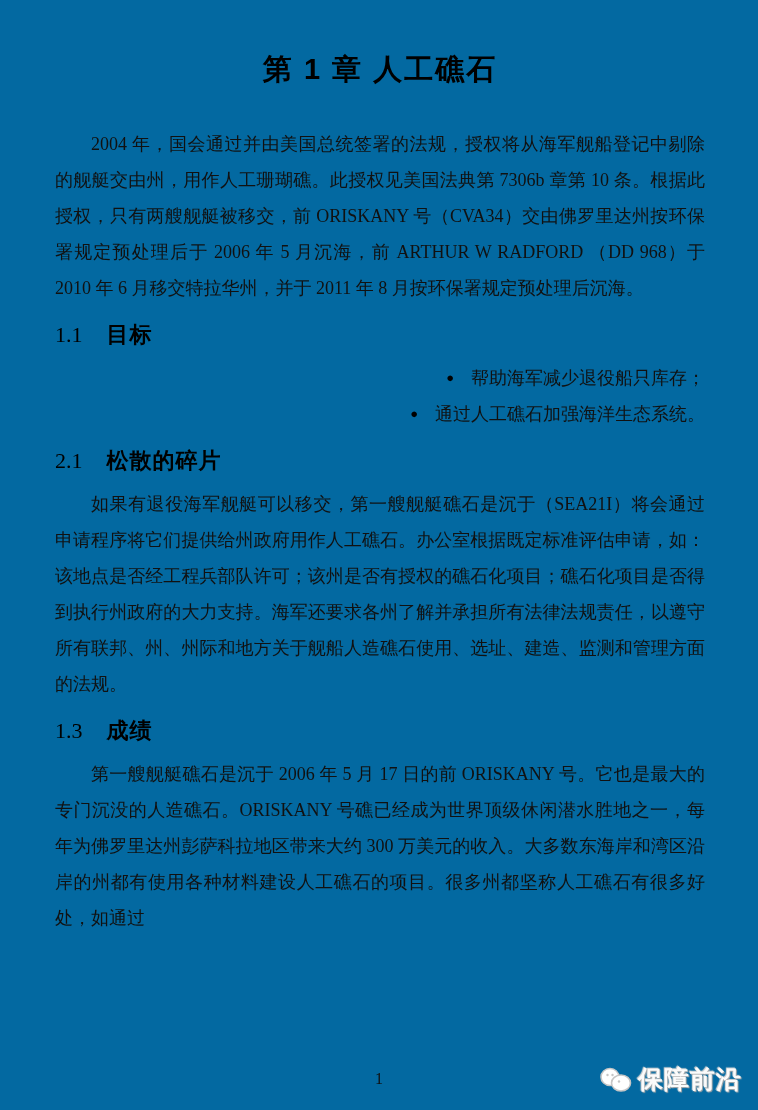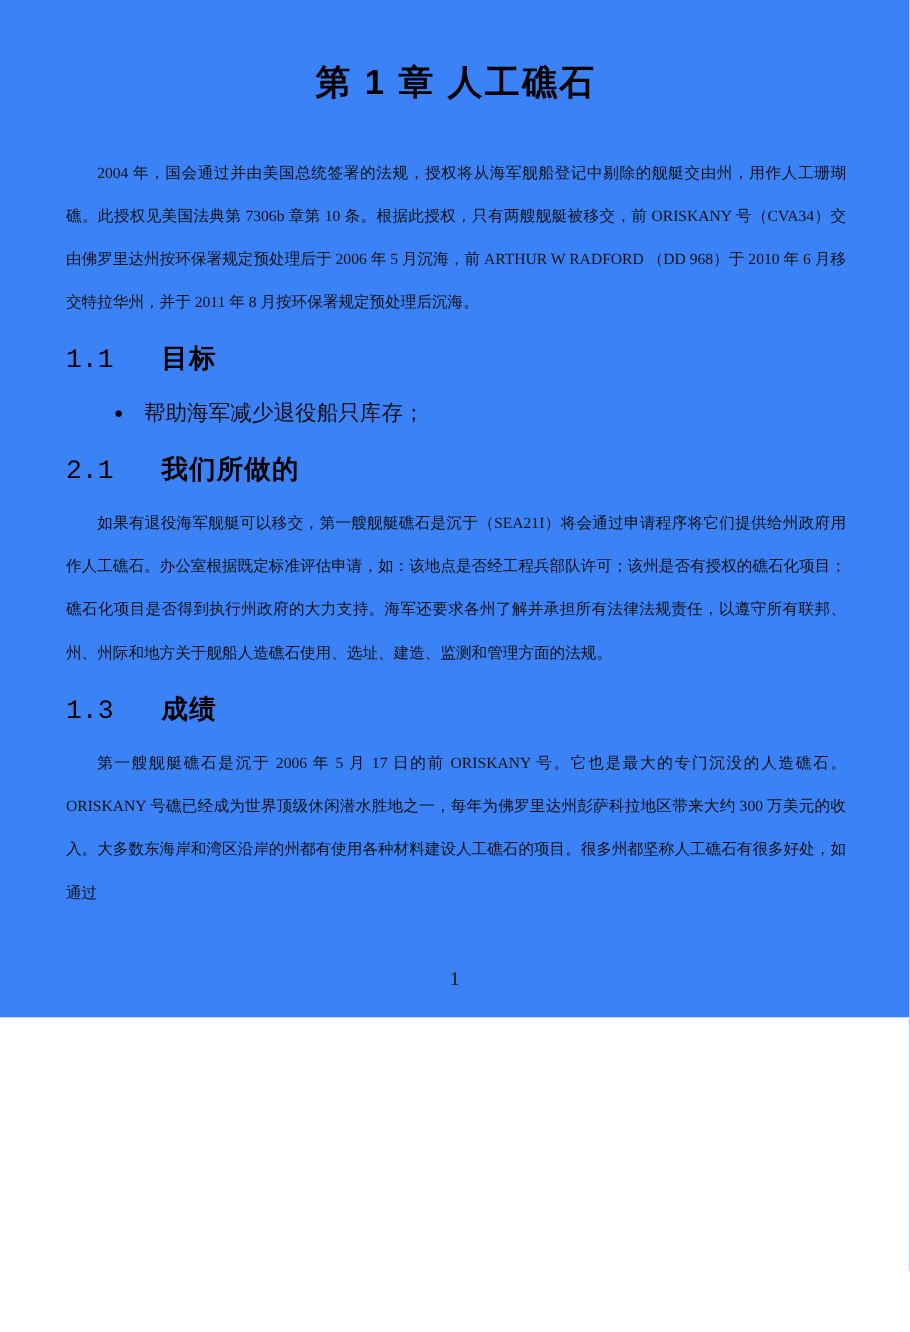--- a/index.html
+++ b/index.html
@@ -3,72 +3,73 @@
 <meta charset="utf-8">
 <style>
   html, body {
     margin: 0;
     padding: 0;
     background: #ffffff;
   }
   .page {
     position: relative;
     width: 758px;
-    height: 848px;
+    height: 1110px;
     margin: 0 auto;
-    background: #3b82f6;
+    background: #0369a1;
     color: #111111;
     font-family: "Liberation Serif", "DejaVu Serif", serif;
     overflow: hidden;
   }
   .content {
     padding: 0 53px 0 55px;
   }
   .chapter-title {
     margin: 52px 0 0 0;
     text-align: center;
     font-family: "Liberation Sans", "DejaVu Sans", sans-serif;
     font-weight: bold;
     font-size: 29px;
     line-height: 34px;
     letter-spacing: 2px;
     color: #000000;
   }
   .para {
     margin: 0;
-    font-size: 13px;
+    font-size: 18px;
     line-height: 36px;
     text-align: justify;
     text-indent: 2em;
     color: #111111;
   }
   .para.first-after-title {
     margin-top: 40px;
   }
   .section-heading {
     margin: 15px 0 11px 0;
     font-size: 22px;
     line-height: 28px;
     font-weight: normal;
     color: #000000;
   }
   .sec-num {
-    font-family: Liberation Mono, monospace;
-    margin-right: 40px;
+    font-family: Liberation Serif, serif;
+    margin-right: 24px;
   }
   .sec-title {
     font-family: "Liberation Sans", "DejaVu Sans", sans-serif;
     font-weight: bold;
     letter-spacing: 1px;
     margin-top: 25px;
   }
   .bullets {
     list-style: none;
     margin: 0;
     padding: 0;
+    text-align: right;
   }
   .bullet-item {
     padding-left: 40px;
     font-size: 18px;
     line-height: 36px;
     color: #111111;
   }
   .bullet-dot {
     display: inline-block;
     font-size: 13px;
@@ -115,29 +116,42 @@
   <div class="content">
 
     <h1 class="chapter-title">第 1 章  人工礁石</h1>
 
     <p class="para first-after-title">2004 年，国会通过并由美国总统签署的法规，授权将从海军舰船登记中剔除的舰艇交由州，用作人工珊瑚礁。此授权见美国法典第 7306b 章第 10 条。根据此授权，只有两艘舰艇被移交，前 ORISKANY 号（CVA34）交由佛罗里达州按环保署规定预处理后于 2006 年 5 月沉海，前 ARTHUR W RADFORD （DD 968）于 2010 年 6 月移交特拉华州，并于 2011 年 8 月按环保署规定预处理后沉海。</p>
 
     <h2 class="section-heading"><span class="sec-num">1.1</span><span class="sec-title">目标</span></h2>
 
     <ul class="bullets">
       <li class="bullet-item"><span class="bullet-dot">●</span><span>帮助海军减少退役船只库存；</span></li>
+      <li class="bullet-item"><span class="bullet-dot">●</span><span>通过人工礁石加强海洋生态系统。</span></li>
     </ul>
 
-    <h2 class="section-heading"><span class="sec-num">2.1</span><span class="sec-title">我们所做的</span></h2>
+    <h2 class="section-heading"><span class="sec-num">2.1</span><span class="sec-title">松散的碎片</span></h2>
 
     <p class="para">如果有退役海军舰艇可以移交，第一艘舰艇礁石是沉于（SEA21I）将会通过申请程序将它们提供给州政府用作人工礁石。办公室根据既定标准评估申请，如：该地点是否经工程兵部队许可；该州是否有授权的礁石化项目；礁石化项目是否得到执行州政府的大力支持。海军还要求各州了解并承担所有法律法规责任，以遵守所有联邦、州、州际和地方关于舰船人造礁石使用、选址、建造、监测和管理方面的法规。</p>
 
     <h2 class="section-heading"><span class="sec-num">1.3</span><span class="sec-title">成绩</span></h2>
 
     <p class="para">第一艘舰艇礁石是沉于 2006 年 5 月 17 日的前 ORISKANY 号。它也是最大的专门沉没的人造礁石。ORISKANY 号礁已经成为世界顶级休闲潜水胜地之一，每年为佛罗里达州彭萨科拉地区带来大约 300 万美元的收入。大多数东海岸和湾区沿岸的州都有使用各种材料建设人工礁石的项目。很多州都坚称人工礁石有很多好处，如通过</p>
 
   </div>
 
   <div class="footer">
     <span class="page-number">1</span>
   </div>
 
+  <div class="watermark">
+    <span class="watermark-icon">
+      <svg width="34" height="30" viewBox="0 0 34 30">
+        <ellipse cx="11" cy="12" rx="9" ry="8.5" fill="#ffffff" stroke="#c6c6c6" stroke-width="1.6"></ellipse>
+        <ellipse cx="22" cy="18" rx="9.5" ry="8" fill="#ffffff" stroke="#c6c6c6" stroke-width="1.6"></ellipse>
+        <circle cx="8.5" cy="10" r="1.2" fill="#c6c6c6"></circle>
+        <circle cx="13.5" cy="10" r="1.2" fill="#c6c6c6"></circle>
+        <circle cx="20" cy="16.5" r="1.2" fill="#c6c6c6"></circle>
+      </svg>
+    </span>
+    <span class="watermark-text">保障前沿</span>
+  </div>
 </div>
 
 </body></html>

